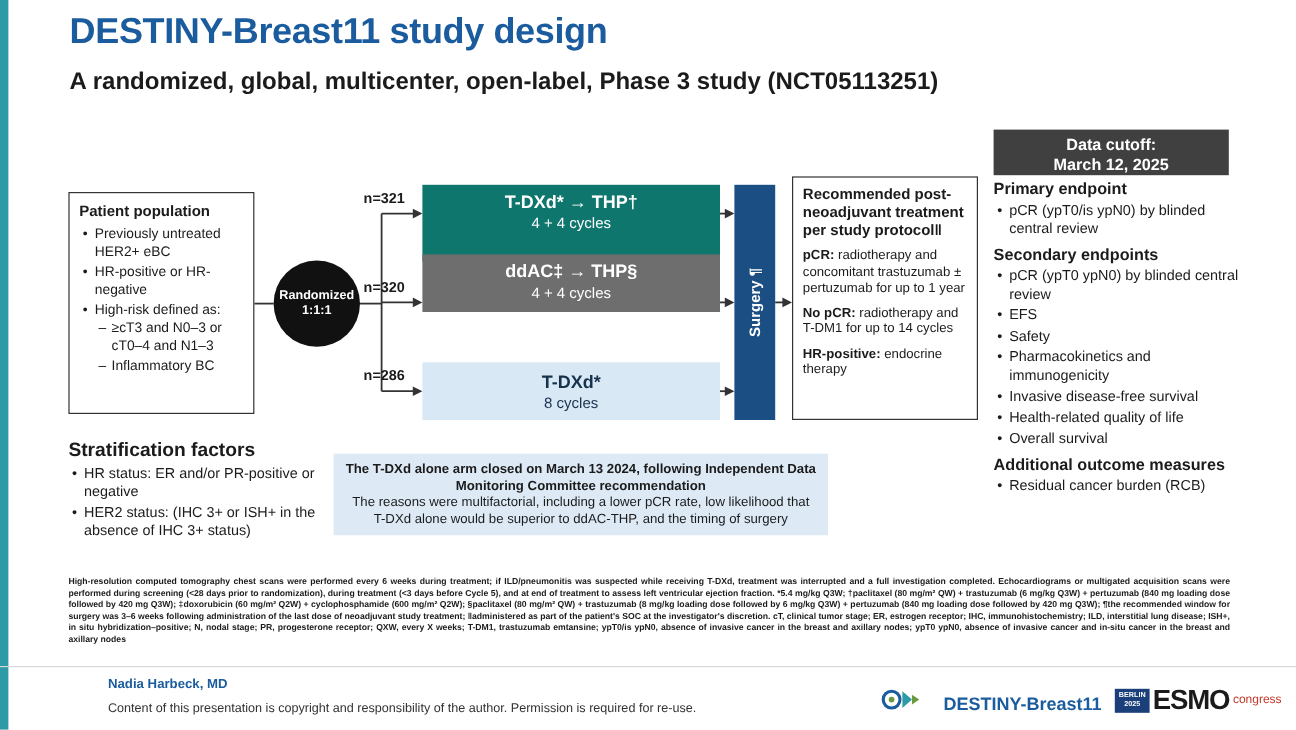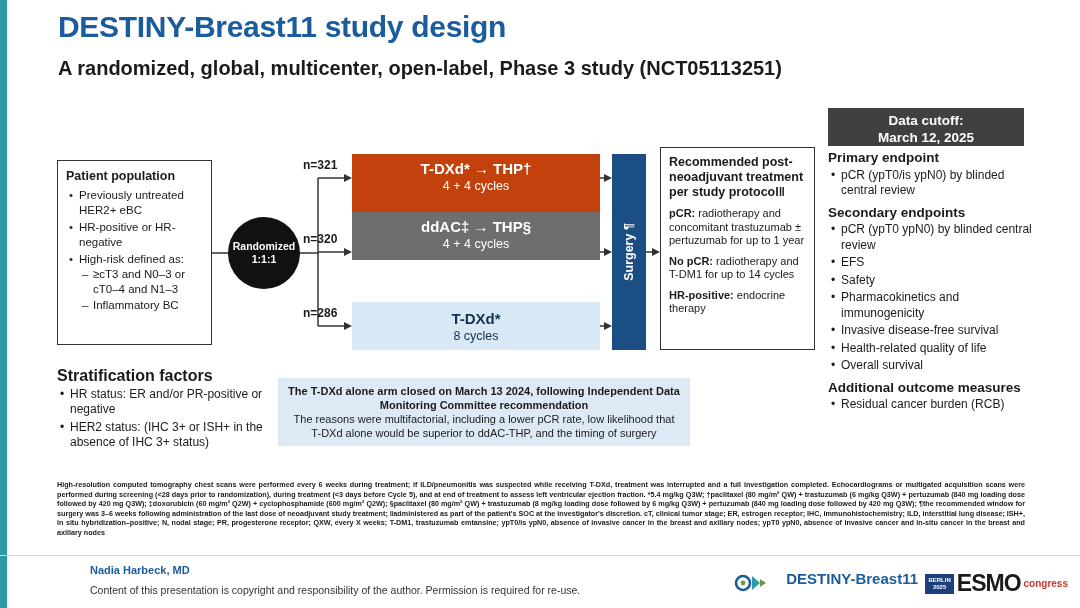--- a/index.html
+++ b/index.html
@@ -133,21 +133,21 @@
   .arm {
     position: absolute;
     box-sizing: border-box;
     text-align: center;
     font-weight: bold;
   }
   .arm .l1 { font-size: 15px; line-height: 19px; }
   .arm .l2 { font-size: 12.5px; font-weight: normal; line-height: 16px; }
   .arm1 {
     left: 352px; top: 154px; width: 248px; height: 64px;
-    background: #c2410c; color: #ffffff; padding-top: 5px;
+    background: #0f766e; color: #ffffff; padding-top: 5px;
   }
   .arm2 {
     left: 352px; top: 212px; width: 248px; height: 48px;
     background: #6e6e6e; color: #ffffff; padding-top: 5px;
   }
   .arm3 {
     left: 352px; top: 302px; width: 248px; height: 48px;
     background: #d9e8f5; color: #17324d; padding-top: 7px;
   }
   .narm {
@@ -258,21 +258,21 @@
   .copyright {
     position: absolute;
     left: 90px; bottom: 12px;
     font-size: 10.5px;
     color: #333;
   }
   .db-logo {
     position: absolute;
     right: 162px; bottom: 12px;
     display: flex;
-    align-items: flex-start;
+    align-items: flex-end;
     gap: 18px;
     margin-top: 22px;
   }
   .db-logo .txt {
     font-size: 15px;
     font-weight: bold;
     color: #1b5c9e;
   }
   .esmo {
     position: absolute;
@@ -292,21 +292,21 @@
   }
   .esmo .big {
     font-size: 23px;
     font-weight: bold;
     color: #1b1b1b;
     letter-spacing: -1px;
   }
   .esmo .cong {
     font-size: 10px;
     color: #c0392b;
-    font-weight: bold;
+    font-weight: normal;
   }
   svg.lines {
     position: absolute;
     left: 0; top: 0;
     width: 1080px; height: 608px;
     pointer-events: none;
   }
 </style>
 </head>
 <body>

